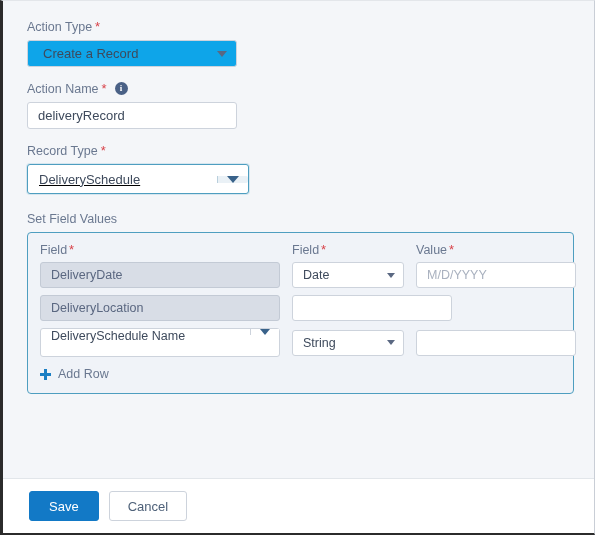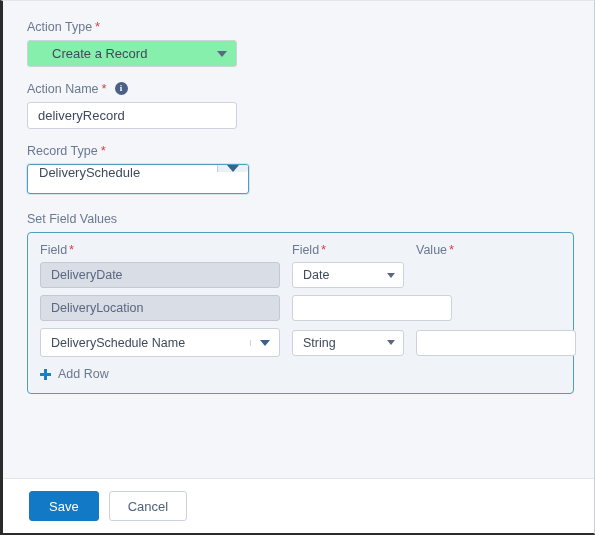--- a/index.html
+++ b/index.html
@@ -100,26 +100,26 @@
     margin-left: 7px;
     font-family: "Liberation Serif", serif;
     cursor: pointer;
   }
 
   
   .sel {
     width: 210px;
     height: 27px;
     box-sizing: border-box;
-    background: #86efac;
+    background: #0ea5e9;
     border: 1px solid #cdd3dc;
     border-radius: 3px;
     display: flex;
     align-items: center;
-    padding: 0 0 0 24px;
+    padding: 0 0 0 15px;
     font-size: 13px;
     color: #3e4a5c;
     cursor: pointer;
     position: relative;
   }
   .sel .caret {
     margin-left: auto;
     margin-right: 9px;
     width: 0; height: 0;
     border-left: 5px solid transparent;
@@ -143,23 +143,24 @@
 
   
   .sel-focus {
     width: 222px;
     height: 30px;
     box-sizing: border-box;
     background: #ffffff;
     border: 1px solid #4e9ec0;
     border-radius: 3px;
     display: flex;
-    align-items: flex-start;
+    align-items: center;
     cursor: pointer;
     box-shadow: 0 0 0 1px rgba(78,158,192,.18);
+    text-decoration: underline;
   }
   .sel-focus .val {
     flex: 1 1 auto;
     display: flex;
     align-items: center;
     padding-left: 11px;
     font-size: 13px;
     color: #3e4a5c;
   }
   .sel-focus .btn {
@@ -272,21 +273,21 @@
 
   
   .sel-combo {
     width: 100%;
     height: 29px;
     box-sizing: border-box;
     background: #ffffff;
     border: 1px solid #cdd3dc;
     border-radius: 3px;
     display: flex;
-    align-items: center;
+    align-items: flex-start;
     cursor: pointer;
   }
   .sel-combo .val {
     flex: 1 1 auto;
     display: flex;
     align-items: center;
     padding-left: 10px;
     font-size: 12.5px;
     color: #3e4a5c;
   }
@@ -440,20 +441,23 @@
       
       <div class="grid-row">
         <div class="c-field">
           <div class="inp-disabled">DeliveryDate</div>
         </div>
         <div class="c-type">
           <div class="sel-sm">
             <span>Date</span>
             <span class="caret"></span>
           </div>
+        </div>
+        <div class="c-value">
+          <input class="inp-plain" type="text" placeholder="M/D/YYYY" style="">
         </div>
         <div class="c-del"></div>
       </div>
 
       
       <div class="grid-row">
         <div class="c-field">
           <div class="inp-disabled">DeliveryLocation</div>
         </div>
         <div class="c-value">

